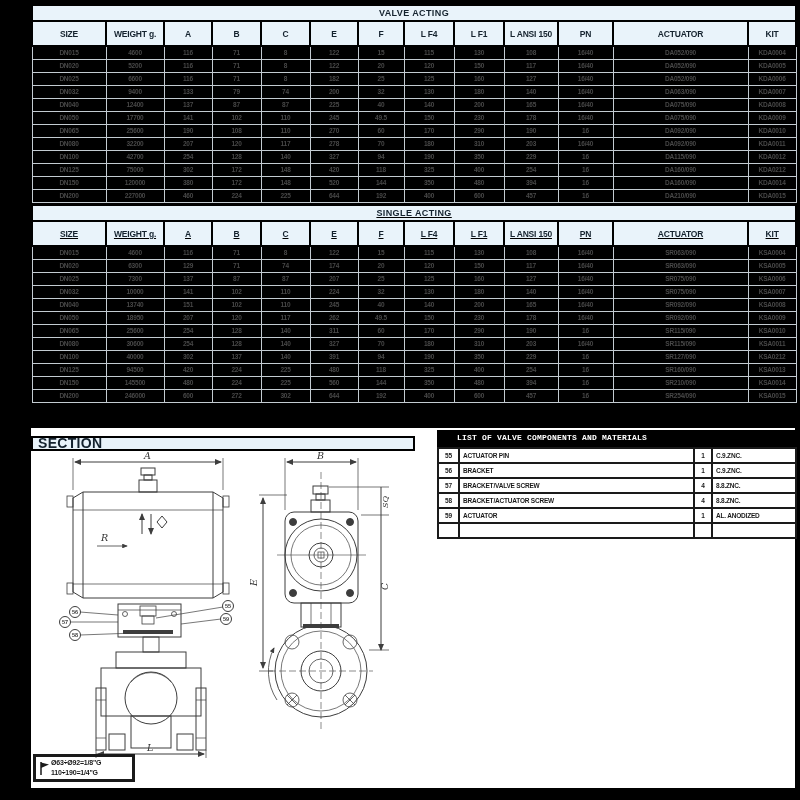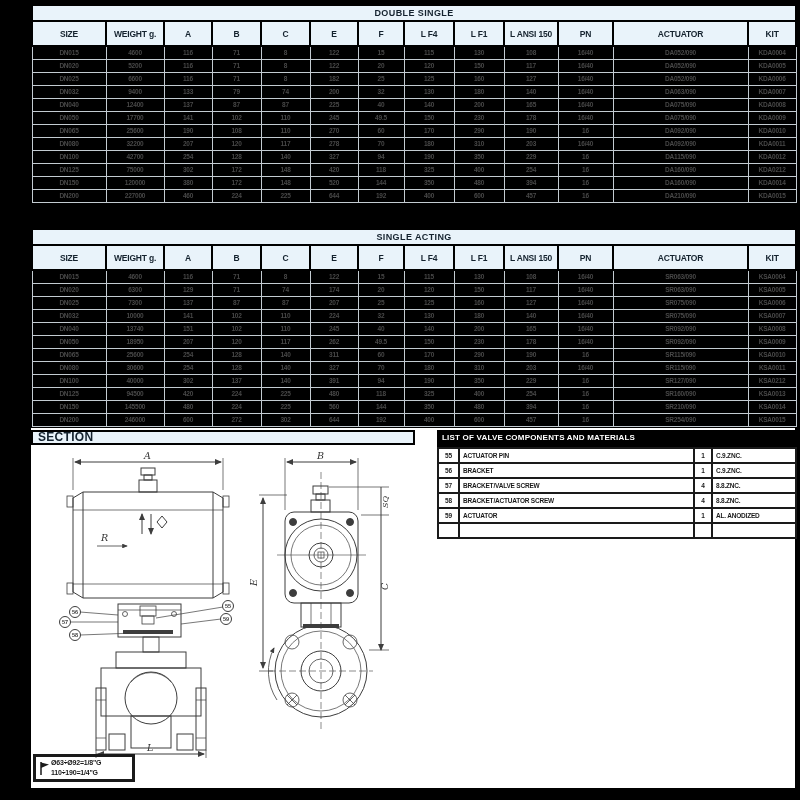--- a/index.html
+++ b/index.html
@@ -6,50 +6,50 @@
   body{
     width:800px;height:800px;position:relative;background:#000;
     font-family:"Liberation Sans",sans-serif;overflow:hidden;
   }
   
   table.dtable{
     position:absolute;left:31px;width:764px;
     border-collapse:collapse;table-layout:fixed;
   }
   #da-table{top:4px;}
-  #sa-table{top:228px;}
+  #sa-table{top:204px;text-decoration:underline;}
   .dtable th.title{
     background:#e9f3fa;color:#14222e;font-size:9px;font-weight:bold;
     height:14px;border:2px solid #000;padding:0;letter-spacing:.4px;
   }
   .dtable th.colh{
     background:#e9f3fa;color:#14222e;font-size:8.5px;font-weight:bold;
     height:23px;border:2px solid #000;padding:0;letter-spacing:-.2px;margin-top:28px;
   }
   .dtable tbody td{
     background:#000;color:#484848;font-size:6.5px;font-weight:bold;
     height:12px;line-height:12px;text-align:center;
     border:1px solid #c3cbd1;padding:0;white-space:nowrap;overflow:hidden;
     letter-spacing:-.2px;
   }
   
   .bottom{
     position:absolute;left:31px;top:428px;width:764px;height:360px;
     background:#fff;
   }
   .section-bar{
-    position:absolute;left:0;top:2px;width:384px;height:15px;
+    position:absolute;left:0;top:8px;width:384px;height:15px;
     background:#e9f3fa;border:2px solid #000;box-sizing:border-box;
-    color:#14222e;font-size:12px;font-weight:bold;line-height:11px;
+    color:#14222e;font-size:14px;font-weight:bold;line-height:11px;
     padding-left:5px;letter-spacing:.3px;
   }
   .list-bar{
     position:absolute;left:406px;top:2px;width:358px;height:24px;
     background:#000;color:#fff;font-size:8px;font-weight:bold;
-    line-height:16px;padding-left:5px;box-sizing:border-box;letter-spacing:.2px;
+    line-height:16px;padding-left:20px;box-sizing:border-box;letter-spacing:.2px;font-family:Liberation Mono, monospace;
   }
   table.comp-table{
     position:absolute;left:406px;top:19px;width:358px;
     border-collapse:collapse;table-layout:fixed;
   }
   .comp-table td{
     border:2px solid #1a1a1a;height:13px;font-size:6.5px;font-weight:bold;
     color:#1a1a1a;padding:0 3px;white-space:nowrap;overflow:hidden;
     background:#fff;letter-spacing:-.2px;
   }
@@ -77,21 +77,21 @@
     <col style="width:46px">
       <col style="width:50px">
       <col style="width:50px">
     <col style="width:54px">
       <col style="width:55px">
       <col style="width:135px">
       <col style="width:48px">
   </colgroup>
   <thead>
     <tr>
-        <th class="title" colspan="13">DOUBLE SINGLE</th>
+        <th class="title" colspan="13">VALVE ACTING</th>
       </tr>
     <tr>
         <th class="colh">SIZE</th>
         <th class="colh">WEIGHT g.</th>
         <th class="colh">A</th>
         <th class="colh">B</th>
         <th class="colh">C</th>
         <th class="colh">E</th>
         <th class="colh">F</th>
         <th class="colh">L F4</th>

